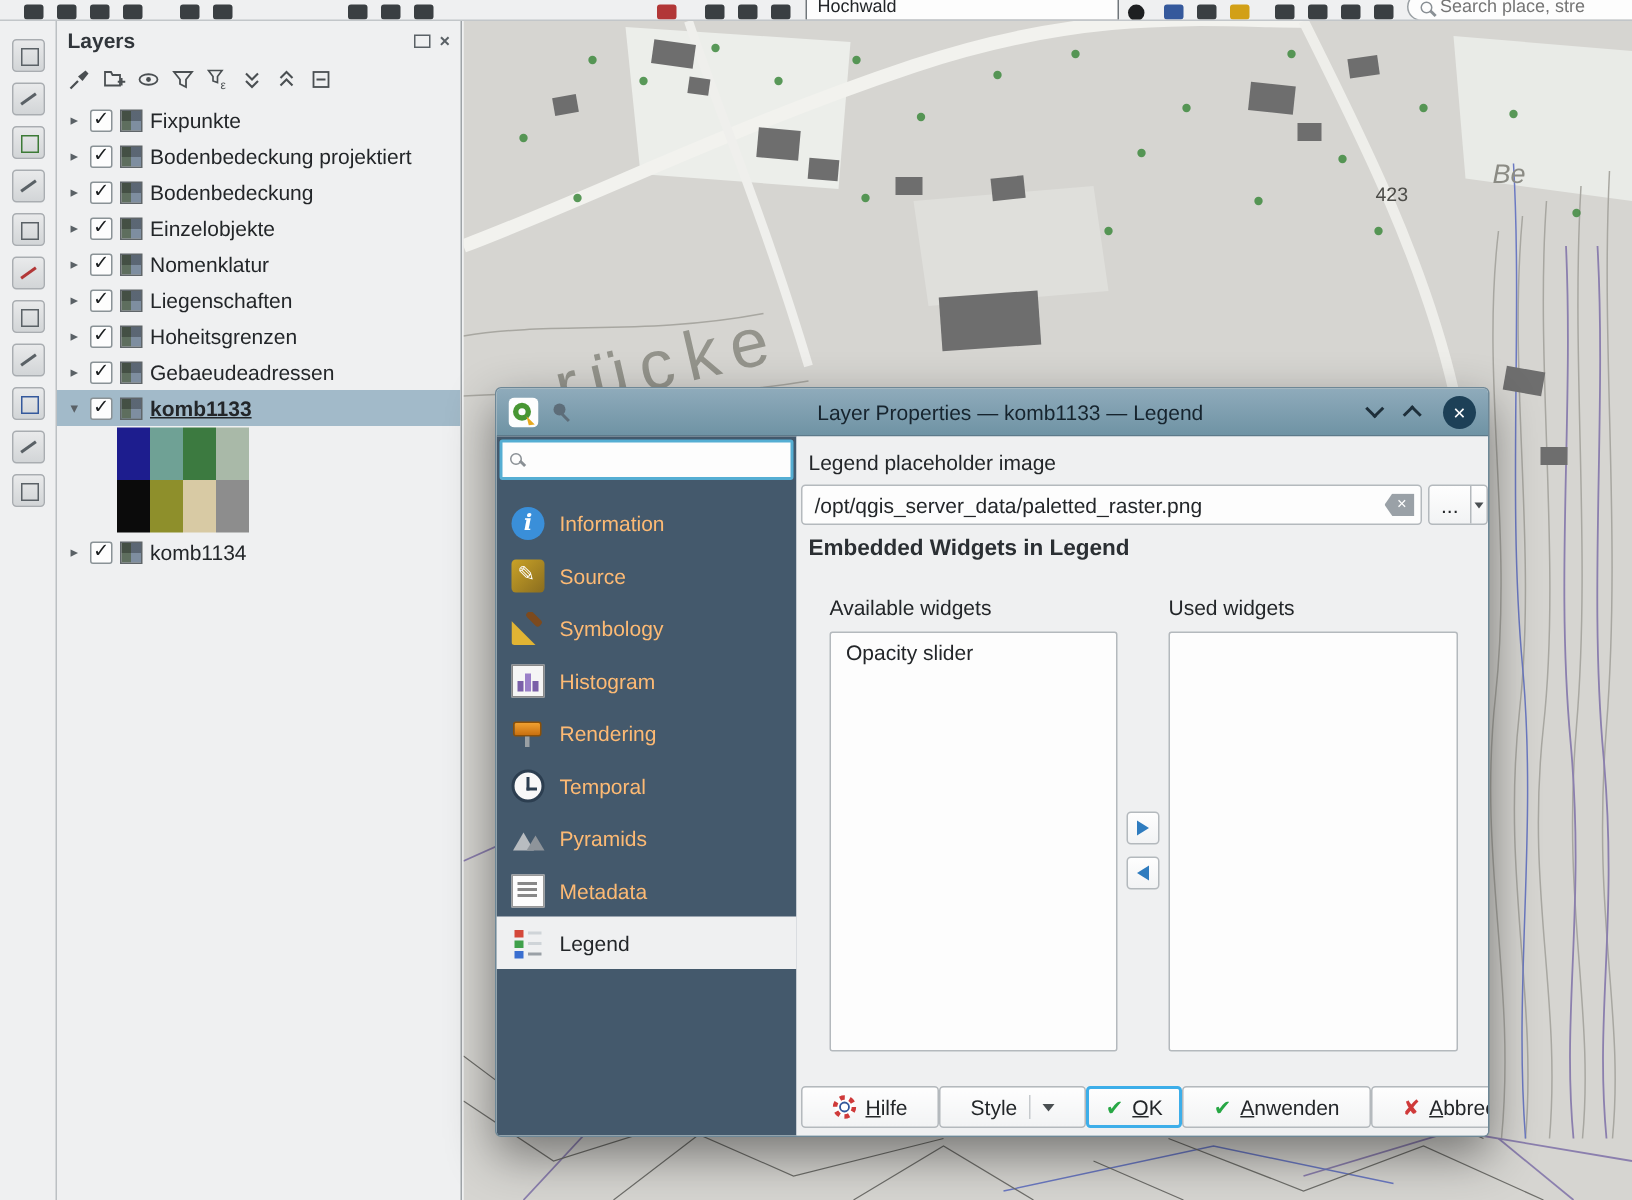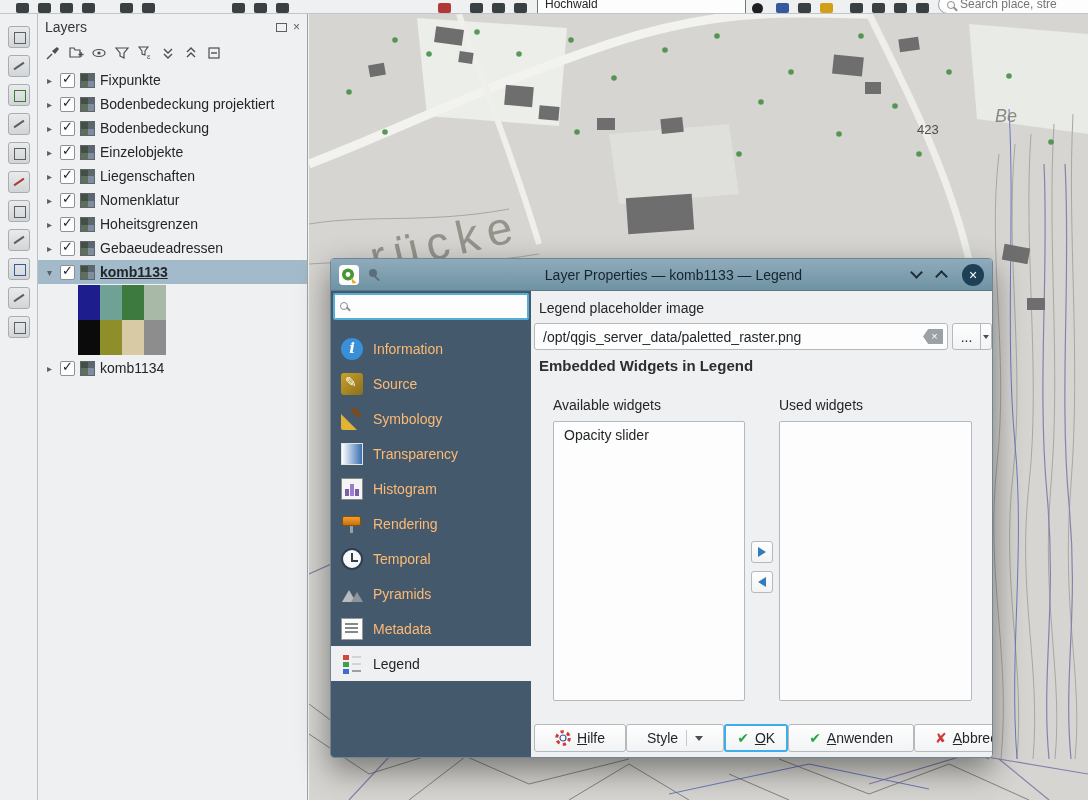--- a/index.html
+++ b/index.html
@@ -29,21 +29,21 @@
            border:1px solid #a9adb1; border-radius:3px; position:relative; }
   .ltico::after { content:""; position:absolute; left:5px; top:5px; width:10px; height:10px; border:1.5px solid #5a6166; }
   .ltico:nth-child(2n)::after { border:none; background:#5a6166; height:2px; width:12px; left:4px; top:9px; transform:rotate(-35deg); }
   .ltico:nth-child(3)::after { border-color:#3c7a36; }
   .ltico:nth-child(6)::after { background:#b23737; }
   .ltico:nth-child(9)::after { border-color:#35599c; }
 
   
   .layers-panel { position:absolute; left:38px; top:14px; bottom:0; width:270px; background:#eff0f1;
                   border-right:1px solid #9ea3a7; z-index:5; display:flex; flex-direction:column; }
-  .panel-header { height:26px; display:flex; align-items:center; padding:0 7px; }
+  .panel-header { height:26px; display:flex; align-items:center; padding:0 7px;font-weight:bold; }
   .panel-title { font-size:14px; color:#31363b; }
   .panel-hicons { margin-left:auto; display:flex; gap:6px; align-items:center; color:#5a6166; }
   .ph-float { width:11px; height:9px; border:1.5px solid #5a6166; display:inline-block; }
   .ph-close { font-size:12px; line-height:10px; }
   .panel-toolbar { height:26px; display:flex; align-items:center; gap:7px; padding:0 7px; }
   .pico { width:16px; height:16px; flex:none; }
   .pico svg { display:block; }
 
   .tree { flex:1; overflow:hidden; padding-top:2px; }
   .tree-row { font-size:14px; }
@@ -391,31 +391,31 @@
             <span class="tlabel" data-name="layer-label">Einzelobjekte</span>
           </div>
 
         </div>
 
         <div class="tree-row" data-name="layer-row">
           <div class="row-line">
             <span class="arrow" data-name="expand-arrow-icon"></span>
             <span class="cbx" data-name="layer-visibility-checkbox"></span>
             <span class="layer-ico" data-name="layer-icon"></span>
+            <span class="tlabel" data-name="layer-label">Nomenklatur</span>
+          </div>
+
+        </div>
+
+        <div class="tree-row" data-name="layer-row">
+          <div class="row-line">
+            <span class="arrow" data-name="expand-arrow-icon"></span>
+            <span class="cbx" data-name="layer-visibility-checkbox"></span>
+            <span class="layer-ico" data-name="layer-icon"></span>
             <span class="tlabel" data-name="layer-label">Liegenschaften</span>
-          </div>
-
-        </div>
-
-        <div class="tree-row" data-name="layer-row">
-          <div class="row-line">
-            <span class="arrow" data-name="expand-arrow-icon"></span>
-            <span class="cbx" data-name="layer-visibility-checkbox"></span>
-            <span class="layer-ico" data-name="layer-icon"></span>
-            <span class="tlabel" data-name="layer-label">Nomenklatur</span>
           </div>
 
         </div>
 
         <div class="tree-row" data-name="layer-row">
           <div class="row-line">
             <span class="arrow" data-name="expand-arrow-icon"></span>
             <span class="cbx" data-name="layer-visibility-checkbox"></span>
             <span class="layer-ico" data-name="layer-icon"></span>
             <span class="tlabel" data-name="layer-label">Hoheitsgrenzen</span>
@@ -499,24 +499,20 @@
             <div class="side-item" data-name="properties-tab">
               <span class="sicn" data-name="source-icon"></span>
               <span class="side-label" data-name="properties-tab-label">Source</span>
             </div>
 
             <div class="side-item" data-name="properties-tab">
               <span class="sicn" data-name="symbology-icon"></span>
               <span class="side-label" data-name="properties-tab-label">Symbology</span>
             </div>
 
-            <div class="side-item" data-name="properties-tab">
-              <span class="sicn" data-name="transparency-icon"></span>
-              <span class="side-label" data-name="properties-tab-label">Transparency</span>
-            </div>
 
             <div class="side-item" data-name="properties-tab">
               <span class="sicn" data-name="histogram-icon"></span>
               <span class="side-label" data-name="properties-tab-label">Histogram</span>
             </div>
 
             <div class="side-item" data-name="properties-tab">
               <span class="sicn" data-name="rendering-icon"></span>
               <span class="side-label" data-name="properties-tab-label">Rendering</span>
             </div>

